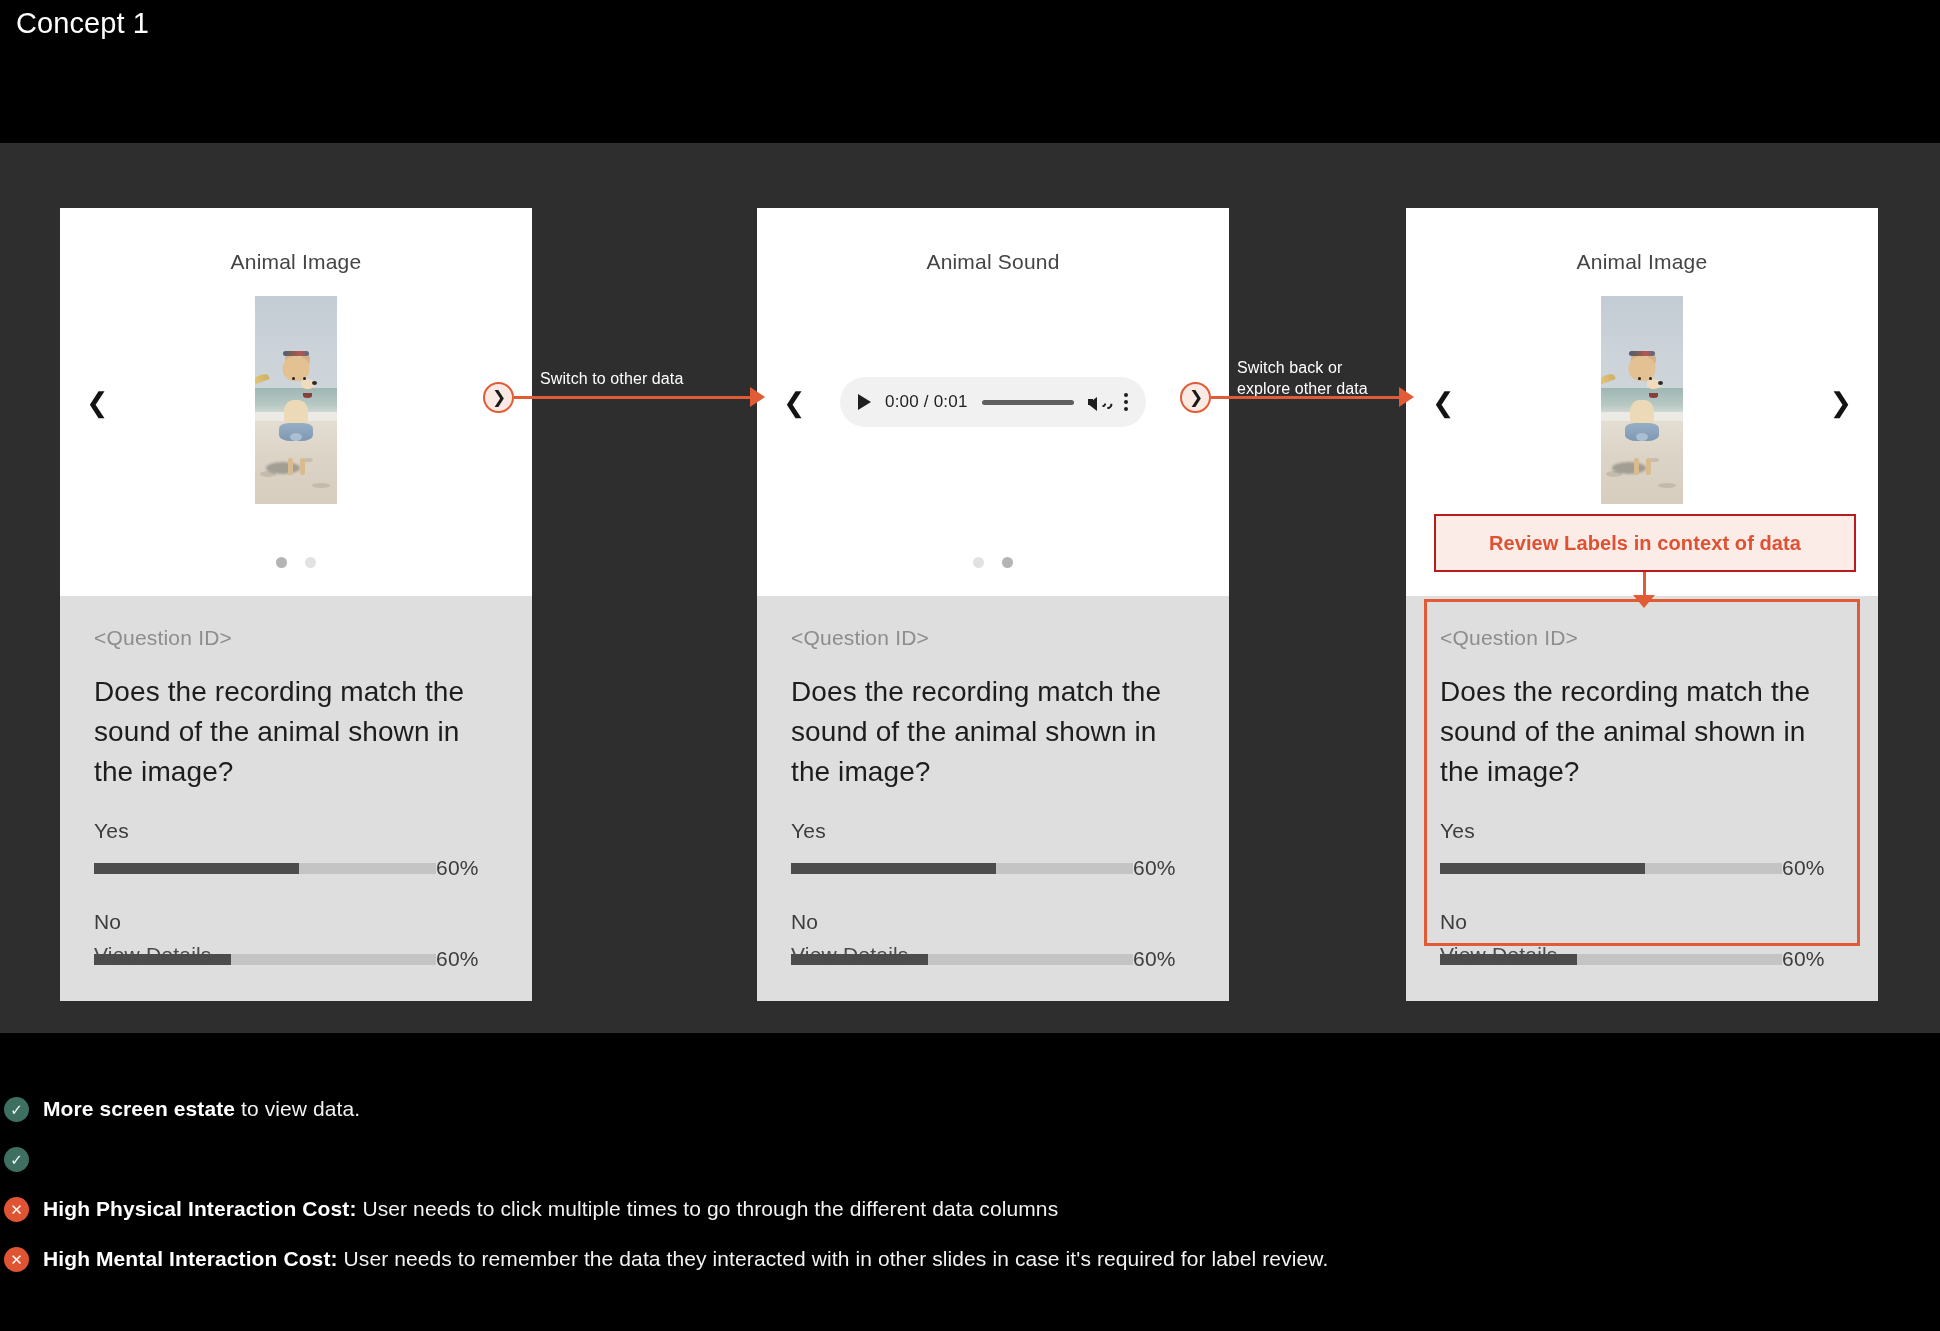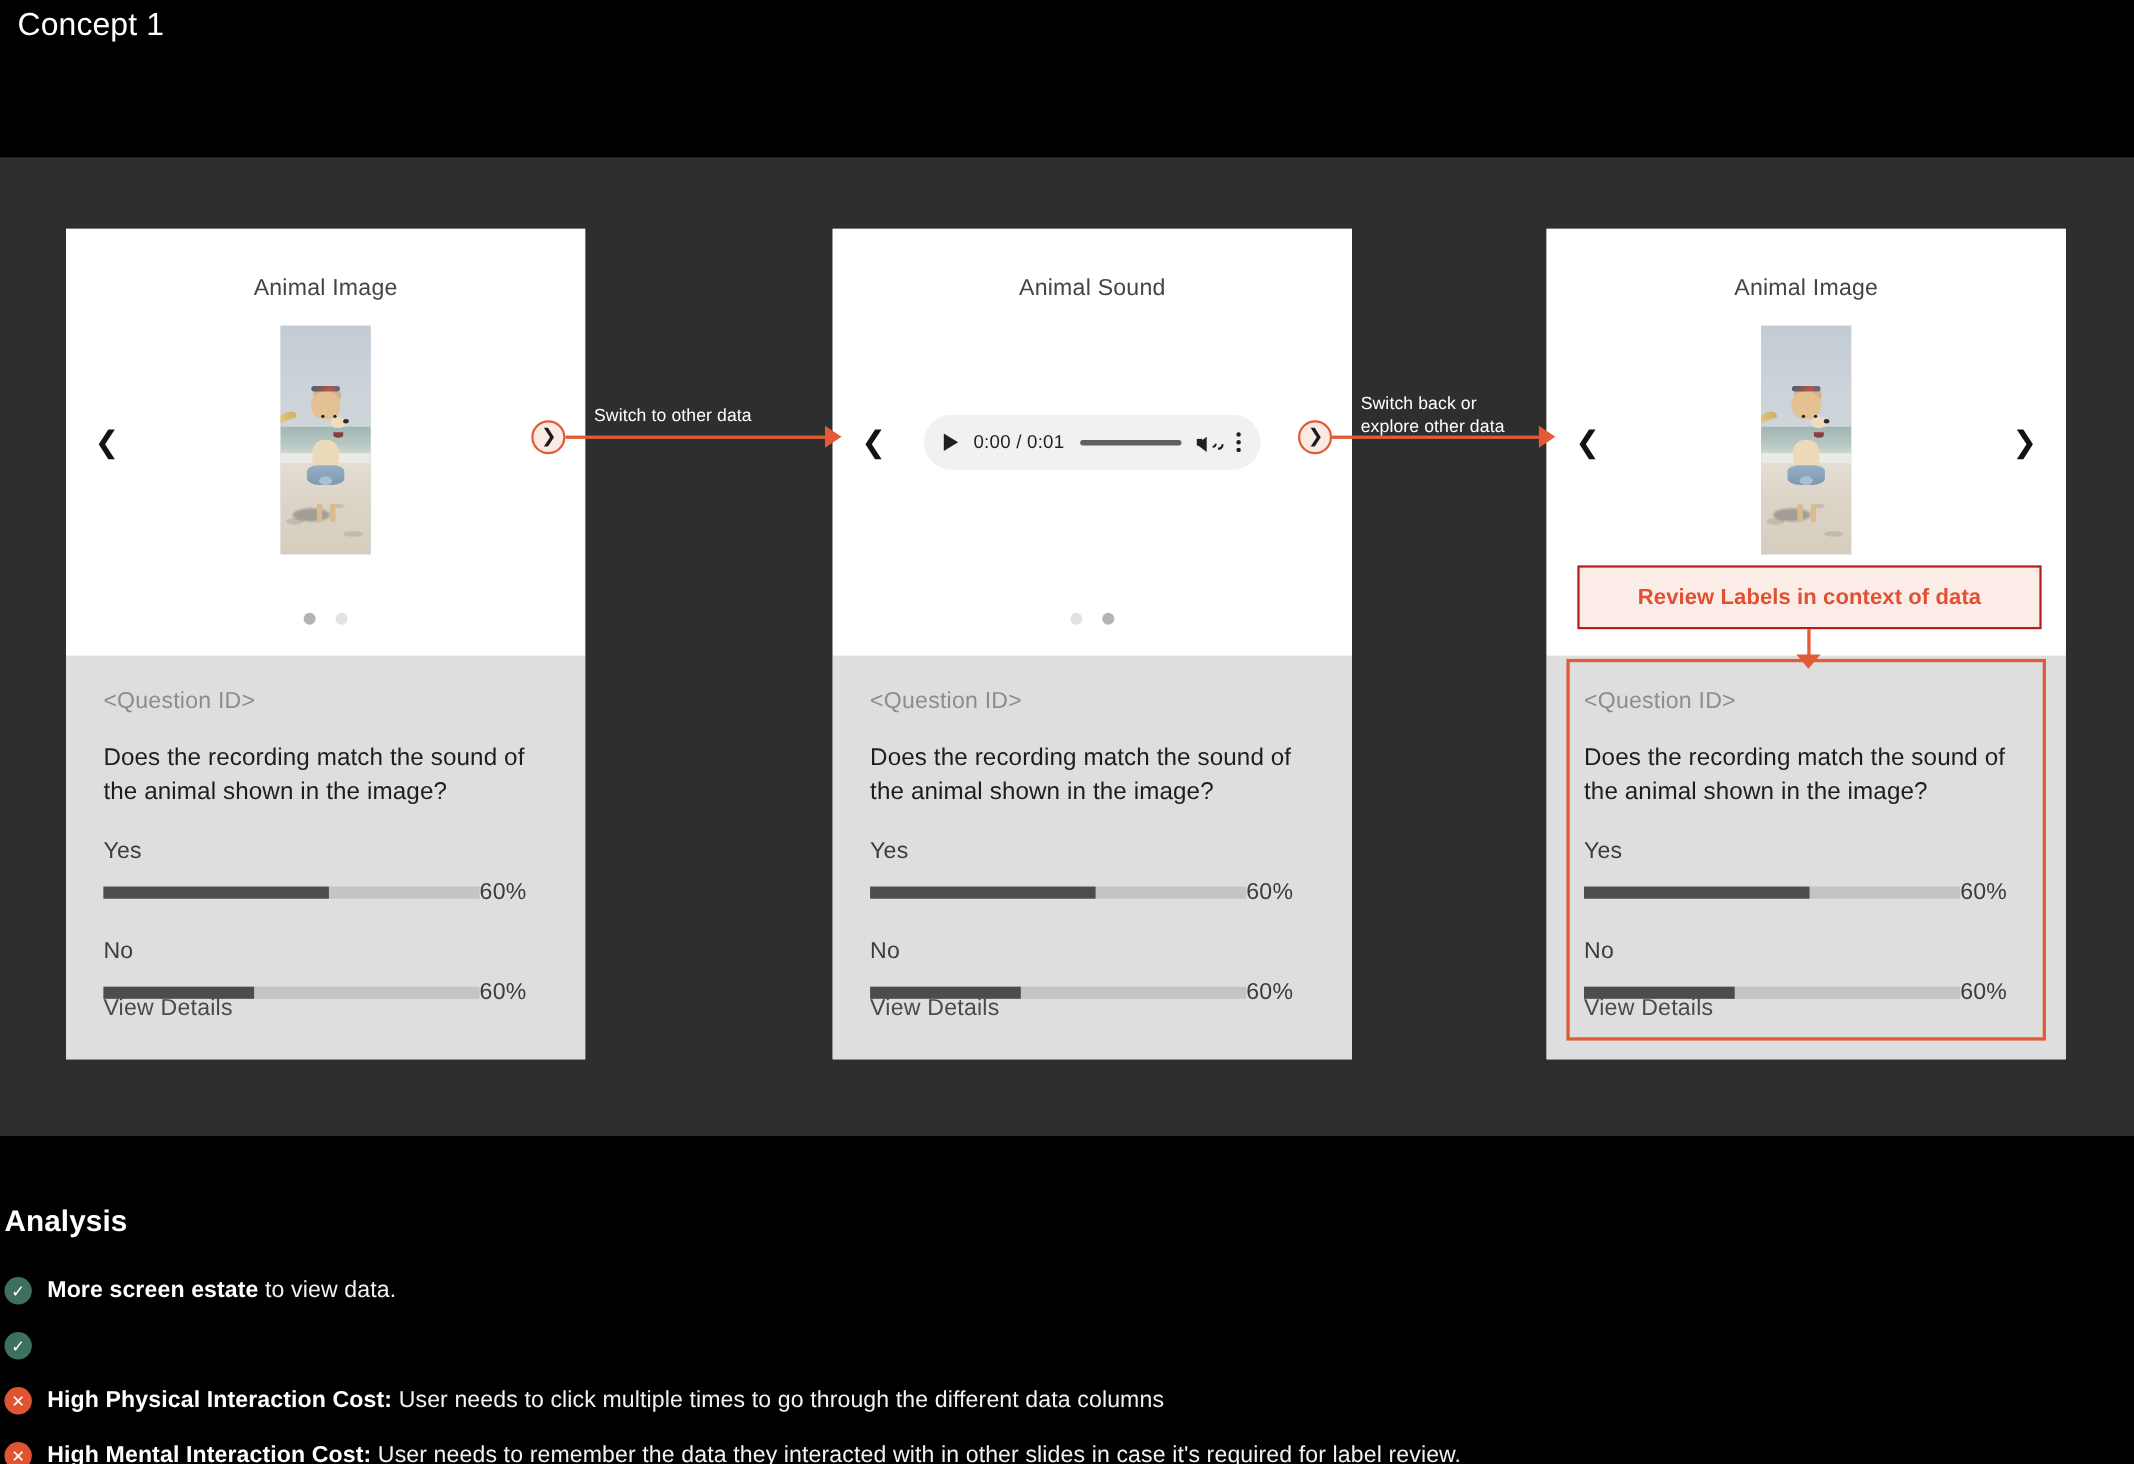--- a/index.html
+++ b/index.html
@@ -306,21 +306,21 @@
     padding: 30px 34px 0 34px;
     position: relative;
   }
   .qid {
     font-size: 21px;
     color: #8d8d8d;
     margin-bottom: 22px;
     letter-spacing: .2px;
   }
   .question {
-    font-size: 22px;
+    font-size: 28px;
     color: #1d1d1d;
     line-height: 1.42;
     margin-bottom: 28px;
     letter-spacing: .1px;
   }
   .answer-label {
     font-size: 21px;
     color: #3c3c3c;
     margin-bottom: 13px;
     letter-spacing: .2px;
@@ -702,21 +702,20 @@
   <div class="flow-label">Switch back or
 explore other data</div>
   <div class="flow-badge">
     <span class="flow-badge-chev">❯</span>
   </div>
   <div class="flow-line"></div>
   <div class="flow-head"></div>
 </div>
 
 <div class="analysis">
-  <div class="analysis-title">Analysis</div>
 
   <div class="an-item">
     <span class="an-icon ok">✓</span>
     <span class="an-text"><b>More screen estate</b><span> to view data.</span></span>
   </div>
 
   <div class="an-item">
     <span class="an-icon ok">✓</span>
   </div>
 

